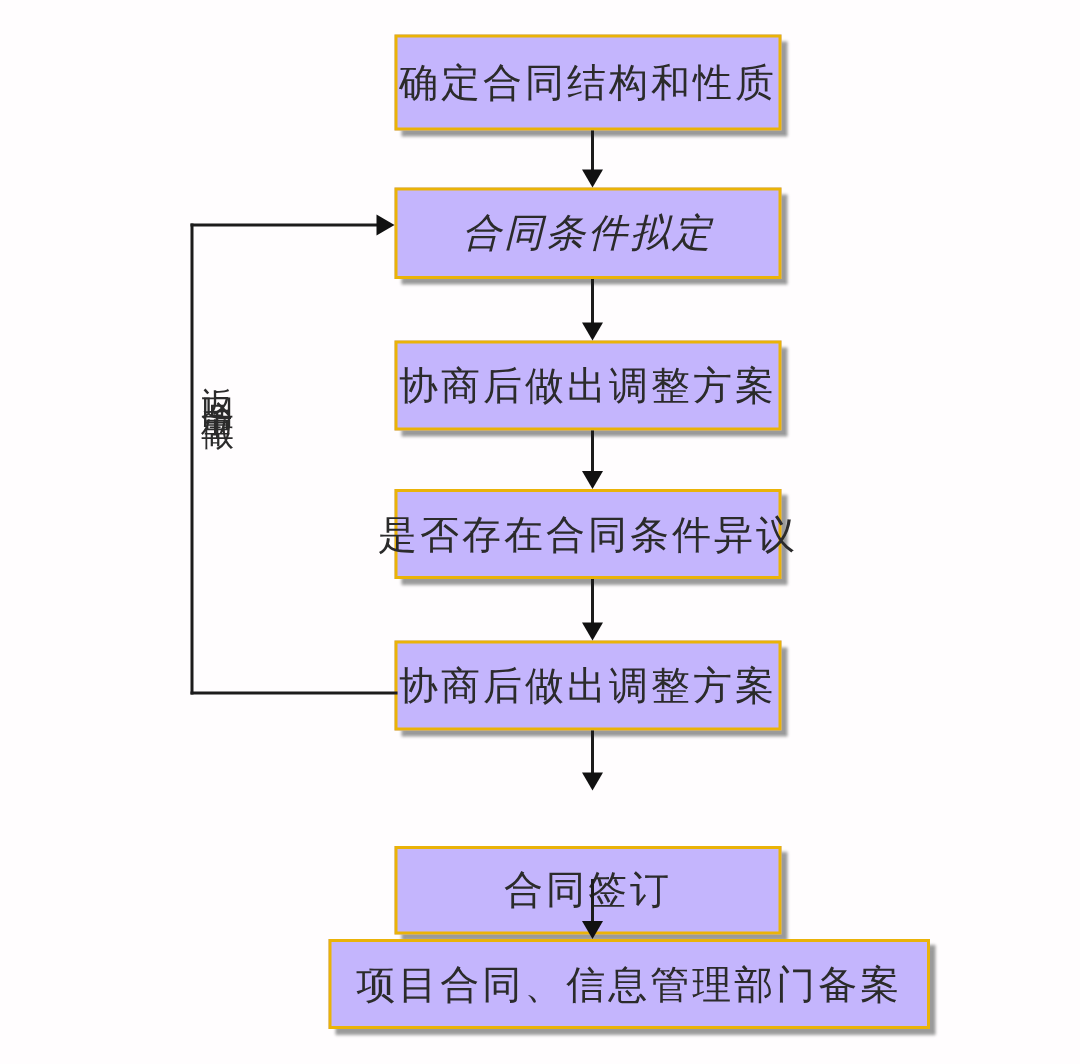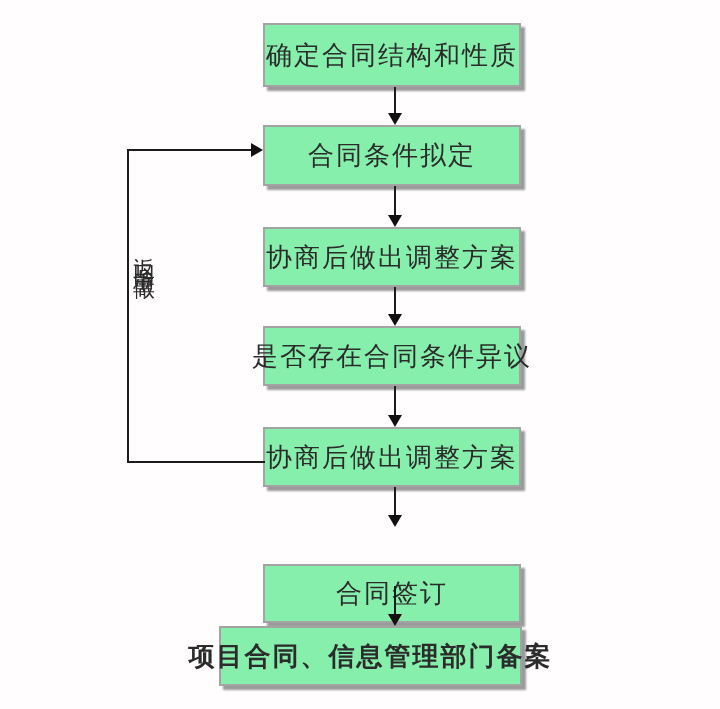--- a/index.html
+++ b/index.html
@@ -11,38 +11,38 @@
   .canvas {
     position: relative;
     width: 720px;
     height: 709px;
     background: #fffdfe;
     overflow: hidden;
   }
   .node {
     position: absolute;
     box-sizing: border-box;
-    background: #86efac;
-    border: 2px solid #a3a3a3;
+    background: #c4b5fd;
+    border: 2px solid #eab308;
     box-shadow: 4px 4px 2px #9a9a9a;
     display: flex;
     align-items: center;
     justify-content: center;
     font-size: 26px;
     color: #2b2b2b;
     letter-spacing: 2px;
     white-space: nowrap;
   }
   .n1 { left: 263px; top: 23px;  width: 258px; height: 64px; }
-  .n2 { left: 263px; top: 125px; width: 258px; height: 61px; }
+  .n2 { left: 263px; top: 125px; width: 258px; height: 61px; font-style: italic; }
   .n3 { left: 263px; top: 227px; width: 258px; height: 60px; }
   .n4 { left: 263px; top: 326px; width: 258px; height: 60px; }
   .n5 { left: 263px; top: 427px; width: 258px; height: 60px; }
   .n6 { left: 263px; top: 527px; width: 258px; height: 59px; margin-top: 37px; }
-  .n7 { left: 219px; top: 626px; width: 303px; height: 60px; font-weight: bold; }
+  .n7 { left: 219px; top: 626px; width: 401px; height: 60px; }
   .vline {
     position: absolute;
     left: 394px;
     width: 2px;
     background: #1c1c1c;
   }
   .arrow-down {
     position: absolute;
     left: 388px;
     width: 0;

